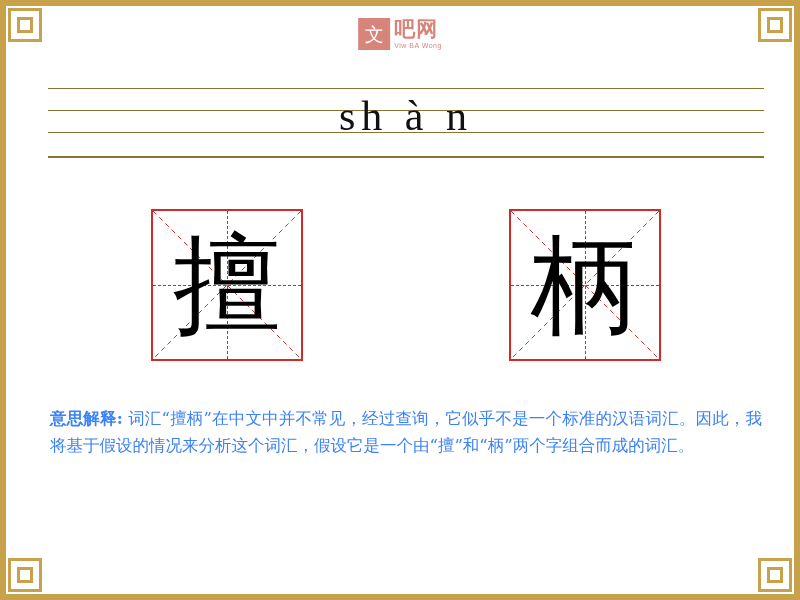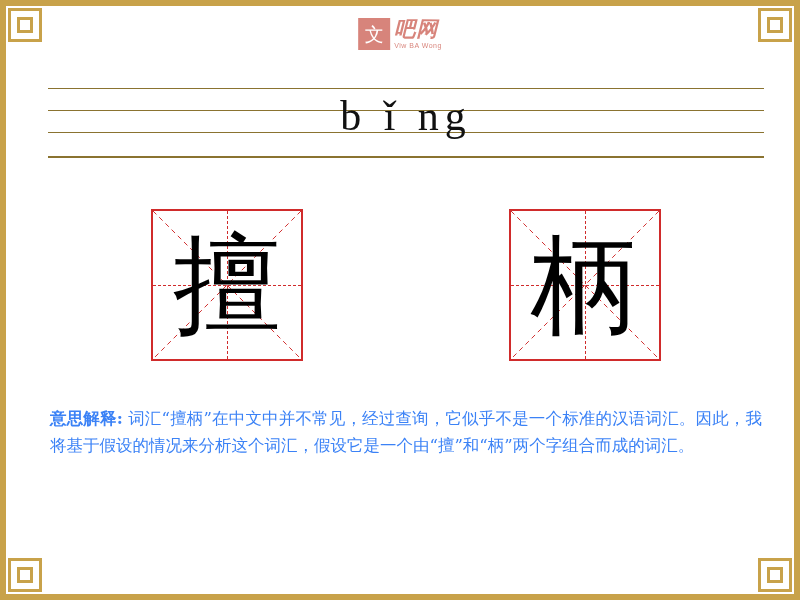--- a/index.html
+++ b/index.html
@@ -69,21 +69,20 @@
     flex-direction: column;
     align-items: flex-start;
     line-height: 1;
   }
   .logo-cn {
     color: #c0392b;
     font-size: 21px;
     font-weight: bold;
     letter-spacing: 1px;
     font-family: "DejaVu Sans", sans-serif;
-    font-style: italic;
   }
   .logo-en {
     color: #c0392b;
     font-size: 7px;
     letter-spacing: .5px;
     margin-top: 2px;
     font-family: "Liberation Sans", sans-serif;
   }
 
   
@@ -242,21 +241,21 @@
 
   <div class="pinyin-area">
     <div class="staff">
       <div class="line l1"></div>
       <div class="line l2"></div>
       <div class="line l3"></div>
       <div class="line l4"></div>
     </div>
     <div class="pinyin-row">
       <div class="pinyin-cell">
-        <span class="pinyin-text">b ǐ ng</span>
+        <span class="pinyin-text">sh à n</span>
       </div>
     </div>
   </div>
 
   <div class="chars-area">
     <div class="char-cell">
       <div class="tianzige">
         <div class="h-mid"></div>
         <div class="v-mid"></div>
         <svg class="diag" viewBox="0 0 152 152" preserveAspectRatio="none">

